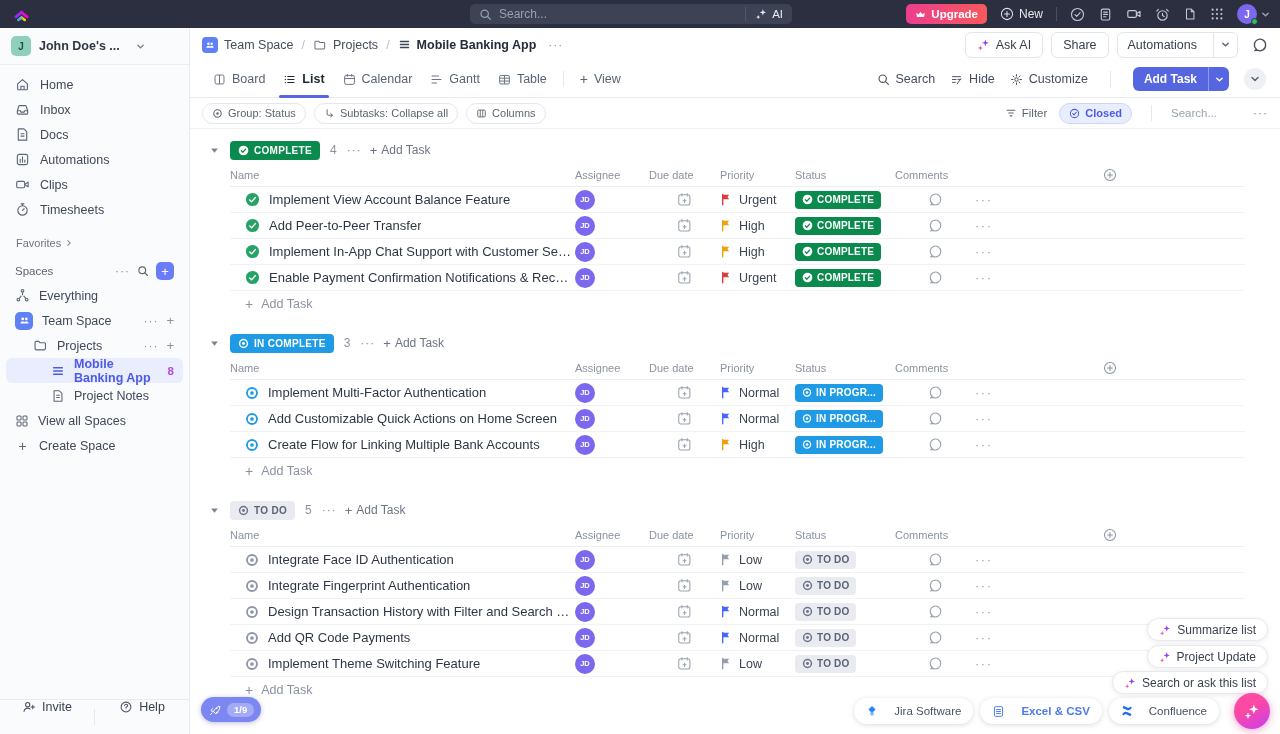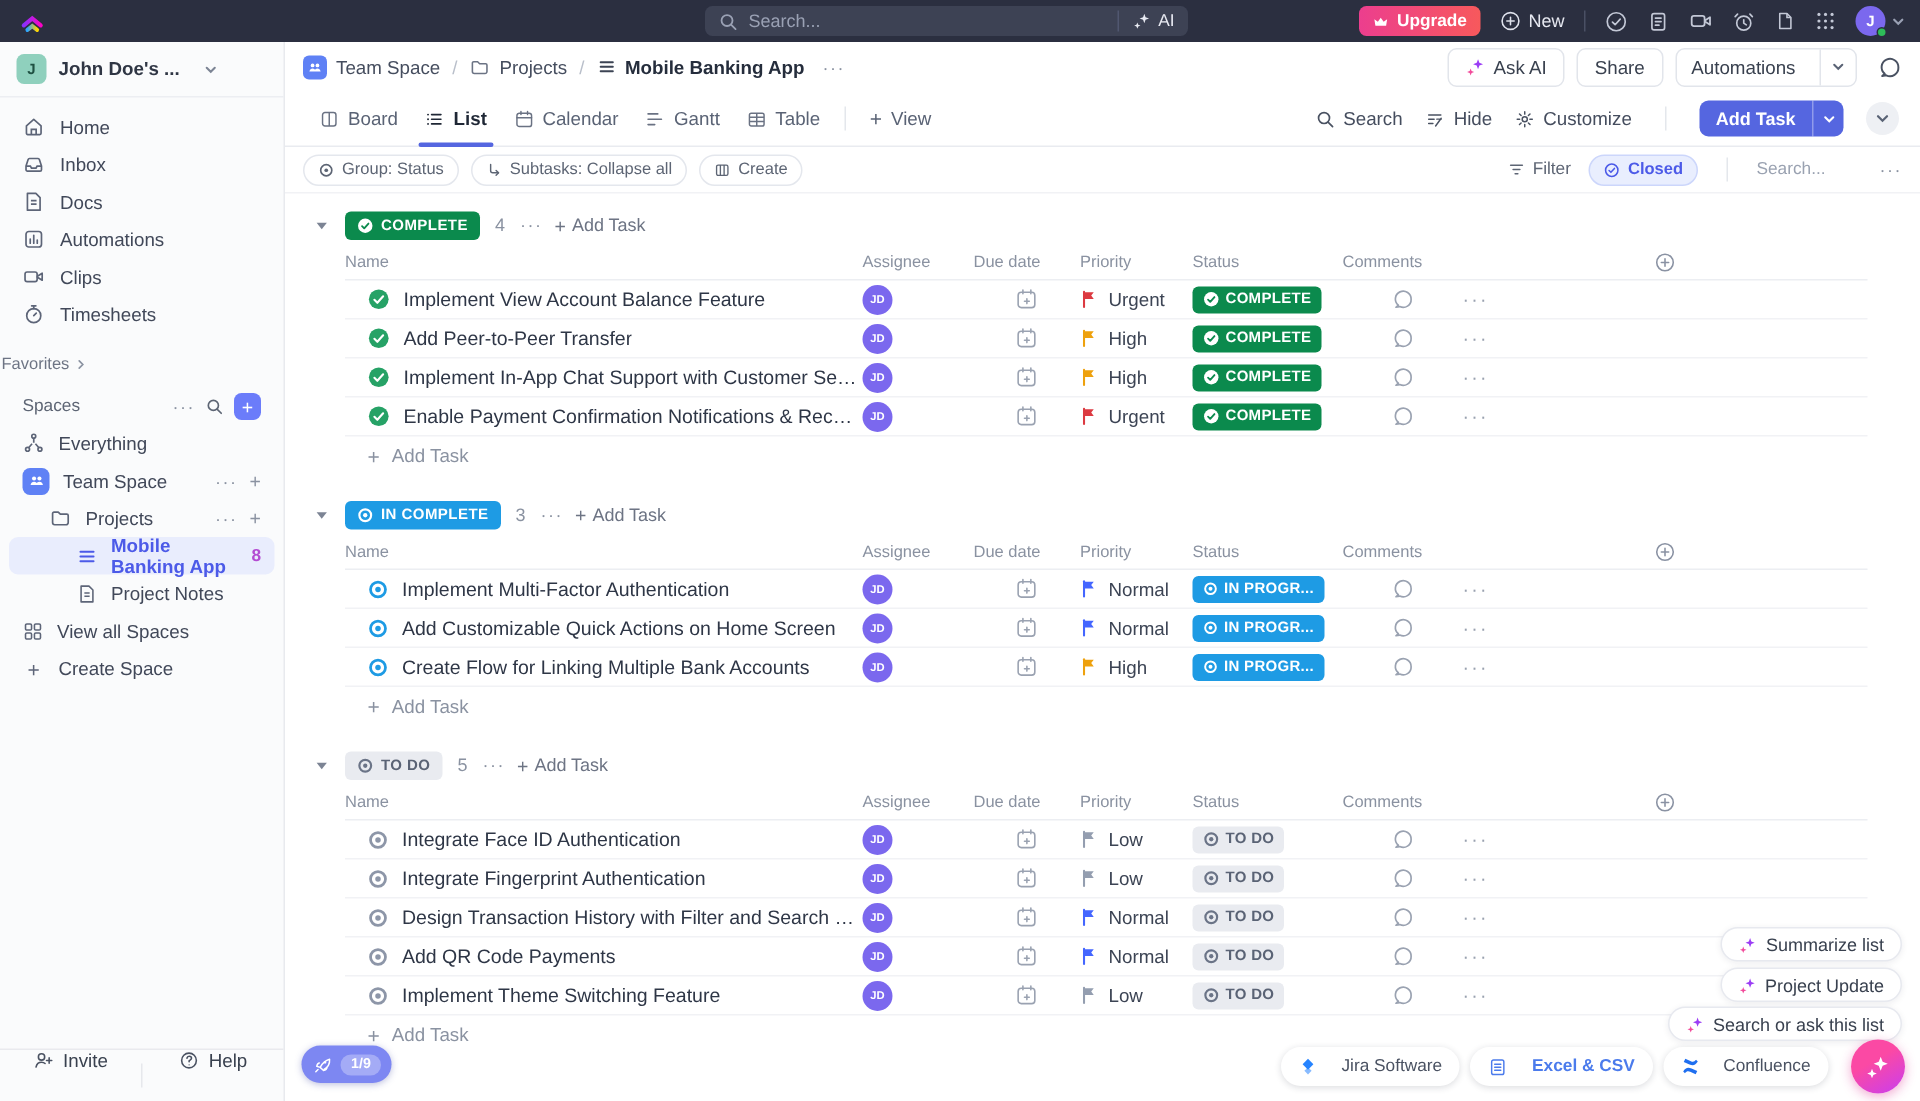--- a/index.html
+++ b/index.html
@@ -26,21 +26,21 @@
   
   .shell{flex:1;display:flex;min-height:0}
 
   
   .sidebar{width:190px;background:#fafbfc;border-right:1px solid #e8eaee;display:flex;flex-direction:column;flex-shrink:0}
   .ws-row{height:37px;display:flex;align-items:center;gap:8px;padding:0 11px;border-bottom:1px solid #eceef2;cursor:pointer}
   .ws-av{width:20px;height:20px;border-radius:5px;background:#8fd0bd;color:#1f5142;font-size:10px;font-weight:bold;display:flex;align-items:center;justify-content:center}
   .ws-name{font-size:12.5px;font-weight:bold;color:#2f3644}
   .nav{padding:7px 6px 0}
   .nav-item{height:25px;display:flex;align-items:center;gap:10px;padding:0 9px;border-radius:6px;font-size:12.5px;color:#414859;cursor:pointer}
-  .fav-row{margin:15px 1px 0;font-size:11px;color:#6d7484;display:flex;align-items:center;gap:4px;cursor:pointer}
+  .fav-row{margin:15px 16px 0;font-size:11px;color:#6d7484;display:flex;align-items:center;gap:4px;cursor:pointer}
   .spaces-head{margin:13px 6px 3px;padding:0 9px;display:flex;align-items:center;gap:8px;font-size:11.5px;color:#5d6574}
   .sp-icons{margin-left:auto;display:flex;align-items:center;gap:7px}
   .ddd{color:#8a92a1;letter-spacing:1px;font-size:12px;line-height:1}
   .sp-add{width:18px;height:18px;border-radius:5px;background:#6b7cfa;color:#fff;font-size:13px;display:flex;align-items:center;justify-content:center;cursor:pointer}
   .tree{padding:0 6px}
   .tree-item{height:25px;display:flex;align-items:center;gap:9px;padding:0 9px;border-radius:6px;font-size:12.5px;color:#414859;cursor:pointer}
   .tree-item .trail{margin-left:auto;display:flex;align-items:center;gap:8px;color:#8a92a1;font-size:13px}
   .ind1{padding-left:27px}
   .ind2{padding-left:45px}
   .tree-item.active{background:#e9edfd;color:#4c5ae8;font-weight:bold}
@@ -598,21 +598,21 @@
             </span>
           <span>Subtasks: Collapse all</span>
         </span>
         <span class="fpill">
           <span class="ic">
               <svg width="11" height="11" viewBox="0 0 16 16" fill="none" stroke="#5d6574" stroke-width="1.3">
                 <rect x="2.5" y="3" width="11" height="10" rx="1.5"></rect>
                 <path d="M6.2 3v10M9.8 3v10"></path>
               </svg>
             </span>
-          <span>Create</span>
+          <span>Columns</span>
         </span>
 
         <span class="fr-right">
           <span class="fr-item">
             <span class="ic">
                 <svg width="12" height="12" viewBox="0 0 16 16" fill="none" stroke="#5d6574" stroke-width="1.4">
                   <path d="M2.8 4.2h10.4M5 8h6M6.8 11.8h2.4" stroke-linecap="round"></path>
                 </svg>
               </span>
             <span>Filter</span>

